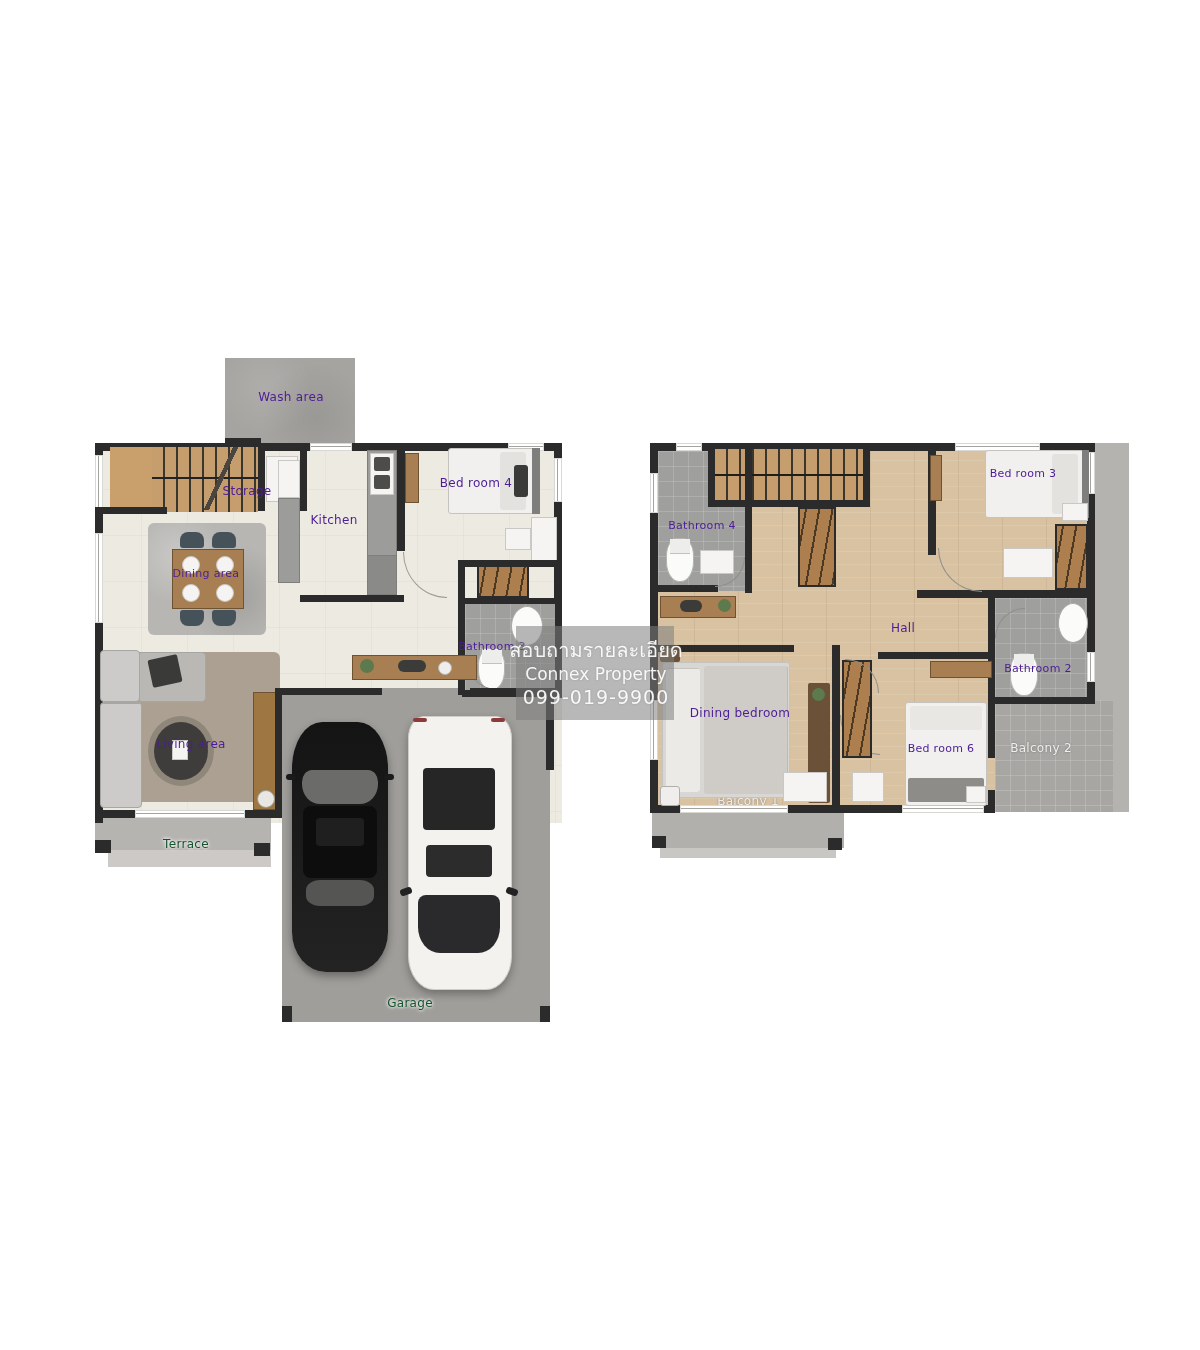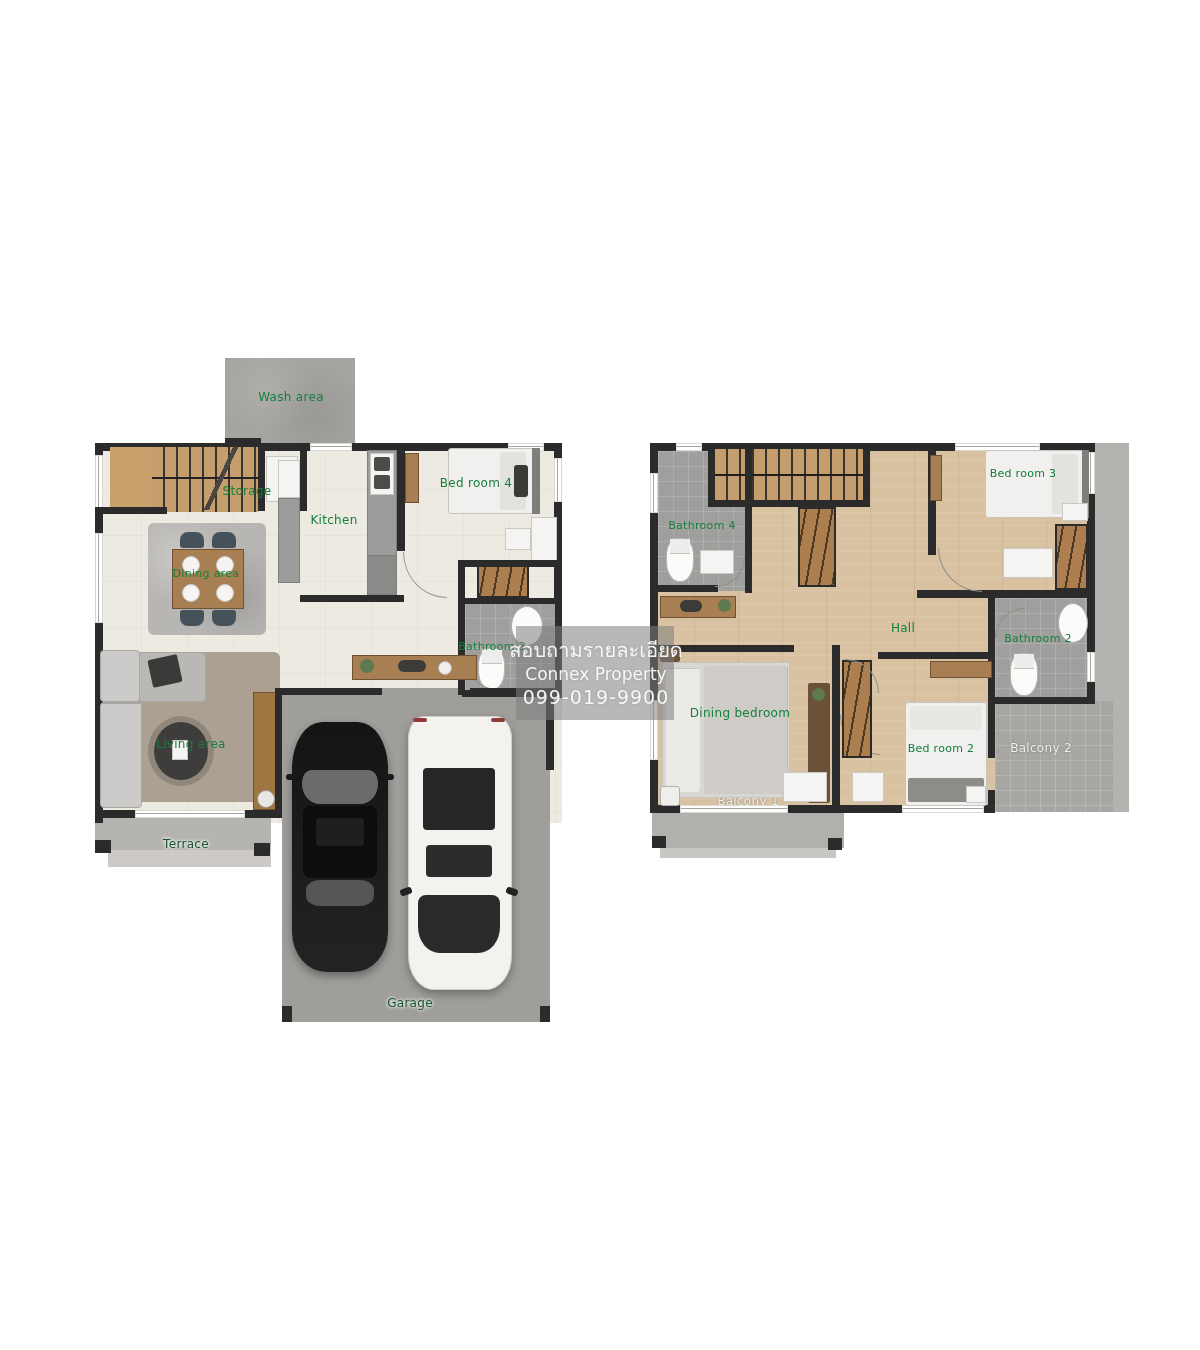--- a/index.html
+++ b/index.html
@@ -2,21 +2,21 @@
 <html><head>
 <meta charset="utf-8">
 <style>
   html,body{margin:0;padding:0;background:#ffffff;}
   #canvas{position:relative;width:1200px;height:1350px;background:#ffffff;overflow:hidden;
           font-family:"DejaVu Sans",sans-serif;}
   .abs{position:absolute;}
   .wall{position:absolute;background:#2b2b2b;}
   .winH{position:absolute;background:linear-gradient(#ffffff 0 3px,#a3a3a0 3px 4px,#ffffff 4px);box-shadow:0 0 0 1px #d8d8d5 inset;}
   .winV{position:absolute;background:linear-gradient(90deg,#ffffff 0 3px,#a3a3a0 3px 4px,#ffffff 4px);box-shadow:0 0 0 1px #d8d8d5 inset;}
-  .lbl{position:absolute;font-size:12px;color:#15803d;white-space:nowrap;transform:translate(-50%,-50%);letter-spacing:.3px;}
+  .lbl{position:absolute;font-size:12px;color:#4c1d95;white-space:nowrap;transform:translate(-50%,-50%);letter-spacing:.3px;}
   .lbl.light{color:#efeeec;text-shadow:0 0 2px rgba(80,80,80,.65);}
   .lbl.halo{color:#14532d;text-shadow:0 0 3px #fff,0 0 4px #fff;}
   .floor1{background-color:#edeae2;background-image:linear-gradient(rgba(0,0,0,.03) 1px,transparent 1px),linear-gradient(90deg,rgba(0,0,0,.03) 1px,transparent 1px);background-size:46px 46px;}
   .wood{background-color:#d8c2a2;background-image:repeating-linear-gradient(0deg,rgba(255,255,255,.10) 0 1px,transparent 1px 13px),repeating-linear-gradient(90deg,rgba(120,85,50,.10) 0 1px,transparent 1px 44px);}
   .tile{background-color:#9f9f9d;background-image:linear-gradient(rgba(255,255,255,.16) 1px,transparent 1px),linear-gradient(90deg,rgba(255,255,255,.16) 1px,transparent 1px);background-size:15px 15px;}
   .concrete{background:#a6a4a1;background-image:radial-gradient(circle at 30% 35%,rgba(255,255,255,.10),transparent 45%),radial-gradient(circle at 70% 70%,rgba(0,0,0,.07),transparent 50%);}
   .stairs{background:repeating-linear-gradient(90deg,#c69e6d 0 11px,#39352f 11px 13px);}
   .closet{background-color:#ad7f4e;background-image:repeating-linear-gradient(100deg,transparent 0 5px,rgba(45,33,20,.75) 5px 7px,transparent 7px 13px);border:2px solid #2b2b2b;box-sizing:border-box;}
   .whitebox{position:absolute;background:#f5f4f2;border:1px solid #c9c8c4;box-sizing:border-box;}
   .graybox{position:absolute;background:#9c9c9a;border:1px solid #7e7e7c;box-sizing:border-box;}
@@ -215,21 +215,21 @@
   <div class="whitebox" style="left:1003px;top:548px;width:50px;height:30px;"></div>
   <div class="abs closet" style="left:1055px;top:524px;width:33px;height:66px;"></div>
   <div class="lbl" style="left:1023px;top:473px;font-size:11px;">Bed room 3</div>
 
   <div class="lbl" style="left:903px;top:628px;">Hall</div>
 
   <div class="abs tile" style="left:995px;top:598px;width:92px;height:99px;"></div>
   <div class="wall" style="left:988px;top:590px;width:7px;height:110px;"></div>
   <div class="abs" style="left:1058px;top:603px;width:28px;height:38px;background:#fbfbfa;border:1px solid #a9a9a6;border-radius:50%;"></div>
   <div class="toilet" style="left:1010px;top:653px;width:28px;height:43px;"></div>
-  <div class="lbl" style="left:1038px;top:638px;font-size:11px;">Bathroom 2</div>
+  <div class="lbl" style="left:1038px;top:668px;font-size:11px;">Bathroom 2</div>
   <div class="arc" style="left:995px;top:608px;width:30px;height:30px;border-left:1px solid #8f8f8a;border-top:1px solid #8f8f8a;border-top-left-radius:100% 100%;"></div>
 
   <div class="wall" style="left:658px;top:645px;width:136px;height:7px;"></div>
   <div class="wall" style="left:832px;top:645px;width:8px;height:165px;"></div>
   <div class="arc" style="left:840px;top:715px;width:40px;height:40px;border-left:1px solid #8f8f8a;border-bottom:1px solid #8f8f8a;border-bottom-left-radius:100% 100%;"></div>
   <div class="bed" style="left:662px;top:662px;width:128px;height:136px;background:#d9d7d3;"></div>
   <div class="abs" style="left:666px;top:668px;width:34px;height:124px;background:#eceae7;border-radius:4px;box-shadow:inset 0 40px 0 -39px #c4c2bf,inset 0 84px 0 -83px #c4c2bf;"></div>
   <div class="abs" style="left:704px;top:666px;width:84px;height:128px;background:#cfccc8;border-radius:3px;box-shadow:inset -20px 0 0 -19px #bdbab6;"></div>
   <div class="abs" style="left:660px;top:648px;width:20px;height:14px;background:#6b5138;border-radius:2px;"></div>
   <div class="abs" style="left:660px;top:786px;width:18px;height:18px;background:#efeeec;border:1px solid #b0afab;border-radius:3px;"></div>
@@ -239,21 +239,21 @@
   <div class="whitebox" style="left:783px;top:772px;width:44px;height:30px;"></div>
 
   <div class="abs closet" style="left:842px;top:660px;width:30px;height:98px;"></div>
   <div class="wall" style="left:878px;top:652px;width:117px;height:7px;"></div>
   <div class="arc" style="left:845px;top:659px;width:34px;height:34px;border-right:1px solid #8f8f8a;border-top:1px solid #8f8f8a;border-top-right-radius:100% 100%;"></div>
   <div class="woodbox" style="left:930px;top:661px;width:62px;height:17px;"></div>
   <div class="whitebox" style="left:852px;top:772px;width:32px;height:30px;"></div>
   <div class="bed" style="left:905px;top:702px;width:82px;height:104px;"></div>
   <div class="abs" style="left:910px;top:706px;width:72px;height:24px;background:#e8e7e4;border-radius:3px;"></div>
   <div class="abs" style="left:908px;top:778px;width:76px;height:24px;background:#8e8c89;border-radius:2px;"></div>
-  <div class="lbl" style="left:941px;top:748px;font-size:11px;">Bed room 2</div>
+  <div class="lbl" style="left:941px;top:748px;font-size:11px;">Bed room 6</div>
   <div class="whitebox" style="left:966px;top:786px;width:20px;height:17px;"></div>
   <div class="wall" style="left:988px;top:700px;width:7px;height:58px;"></div>
   <div class="wall" style="left:988px;top:790px;width:7px;height:22px;"></div>
 
   <div class="wm-box" style="left:516px;top:626px;width:158px;height:94px;"></div>
   <div class="wm-text" style="left:476px;top:638px;width:240px;">
     <div class="l1">สอบถามรายละเอียด</div>
     <div class="l2">Connex Property</div>
     <div class="l3">099-019-9900</div>
   </div>

